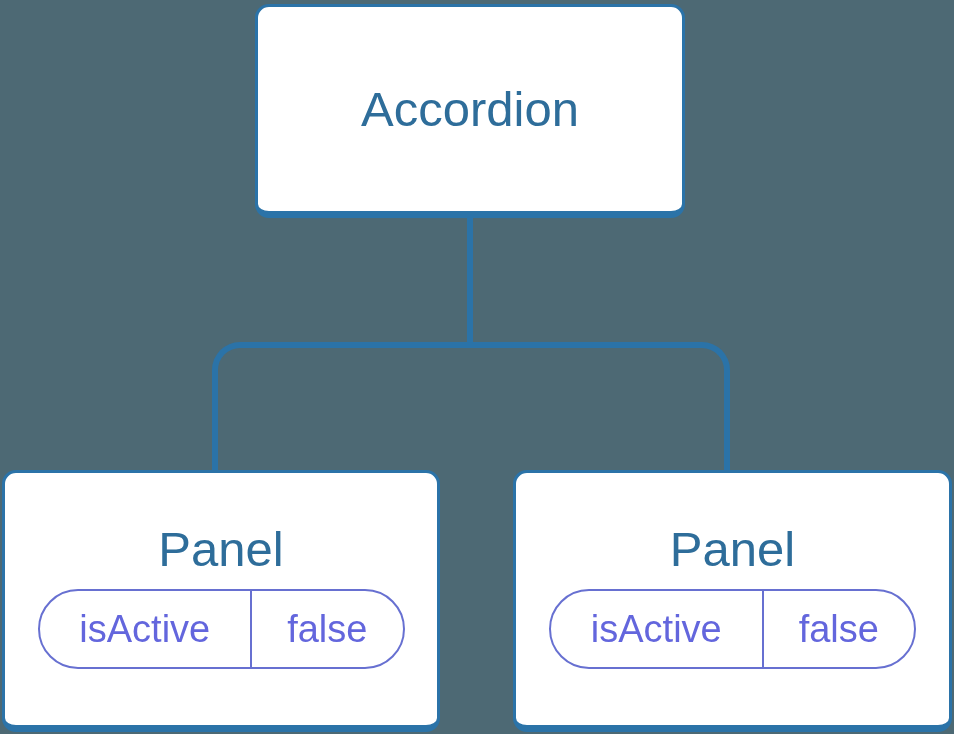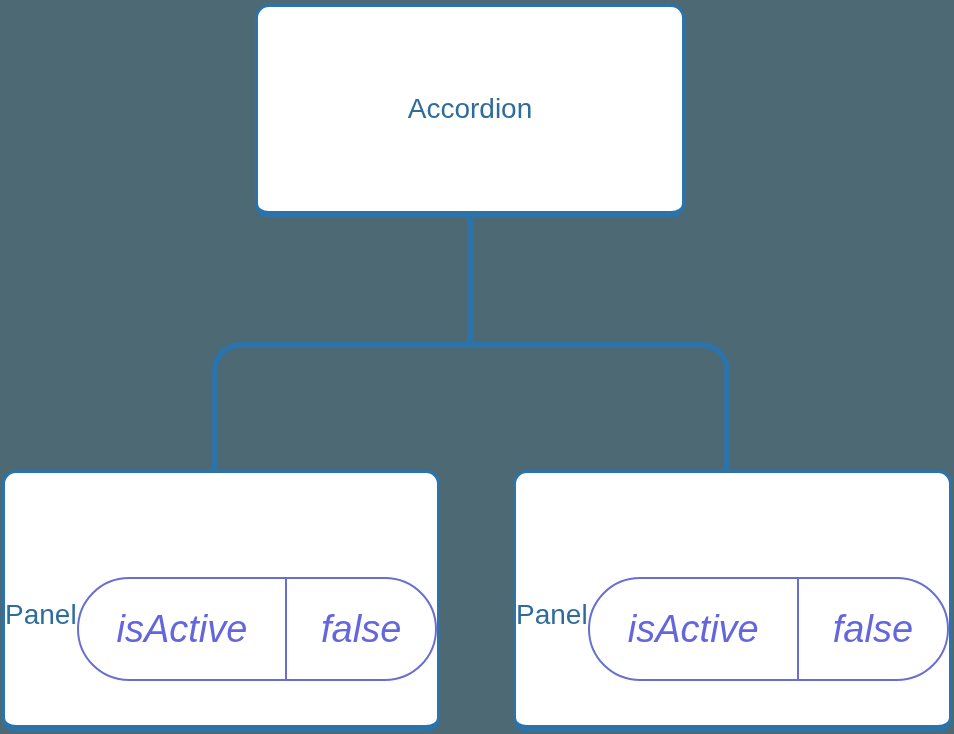--- a/index.html
+++ b/index.html
@@ -25,28 +25,28 @@
     border:3px solid var(--node-border);
     border-bottom-width:7px;
     border-radius:14px;
   }
   .node-root{
     left:255px;top:4px;width:430px;height:214px;
     display:flex;align-items:center;justify-content:center;
   }
   .node-title{
     color:var(--node-text);
-    font-size:28px;
+    font-size:49px;
     font-weight:500;
     line-height:48px;
     text-align:center;
   }
   .node-child{
-    display:flex;flex-direction:row;align-items:center;
-    padding-top:32px;
+    display:flex;flex-direction:column;align-items:center;
+    padding-top:52px;
   }
   .node-child-left{left:2px;top:470px;width:438px;height:262px;}
   .node-child-right{left:513px;top:470px;width:439px;height:262px;}
 
   
   .trunk{
     position:absolute;
     left:467px;top:214px;width:6px;height:130px;
     background:var(--node-border);
   }
@@ -55,26 +55,25 @@
     left:212px;top:342px;width:518px;height:130px;
     border-top:6px solid var(--node-border);
     border-left:6px solid var(--node-border);
     border-right:6px solid var(--node-border);
     border-radius:28px 28px 0 0;
   }
 
   
   .state-pill{
     display:flex;
-    width:367px;height:104px;
-    margin-top:28px;
+    width:367px;height:80px;
+    margin-top:16px;
     border:2.5px solid var(--state-accent);
     border-radius:52px;
     overflow:hidden;
-    font-style:italic;
   }
   .state-cell{
     display:flex;align-items:center;justify-content:center;
     color:var(--state-text);
     font-size:38px;
     font-weight:500;
   }
   .state-key{width:58%;}
   .state-value{flex:1;border-left:2.5px solid var(--state-accent);text-align:center;}
 </style>

